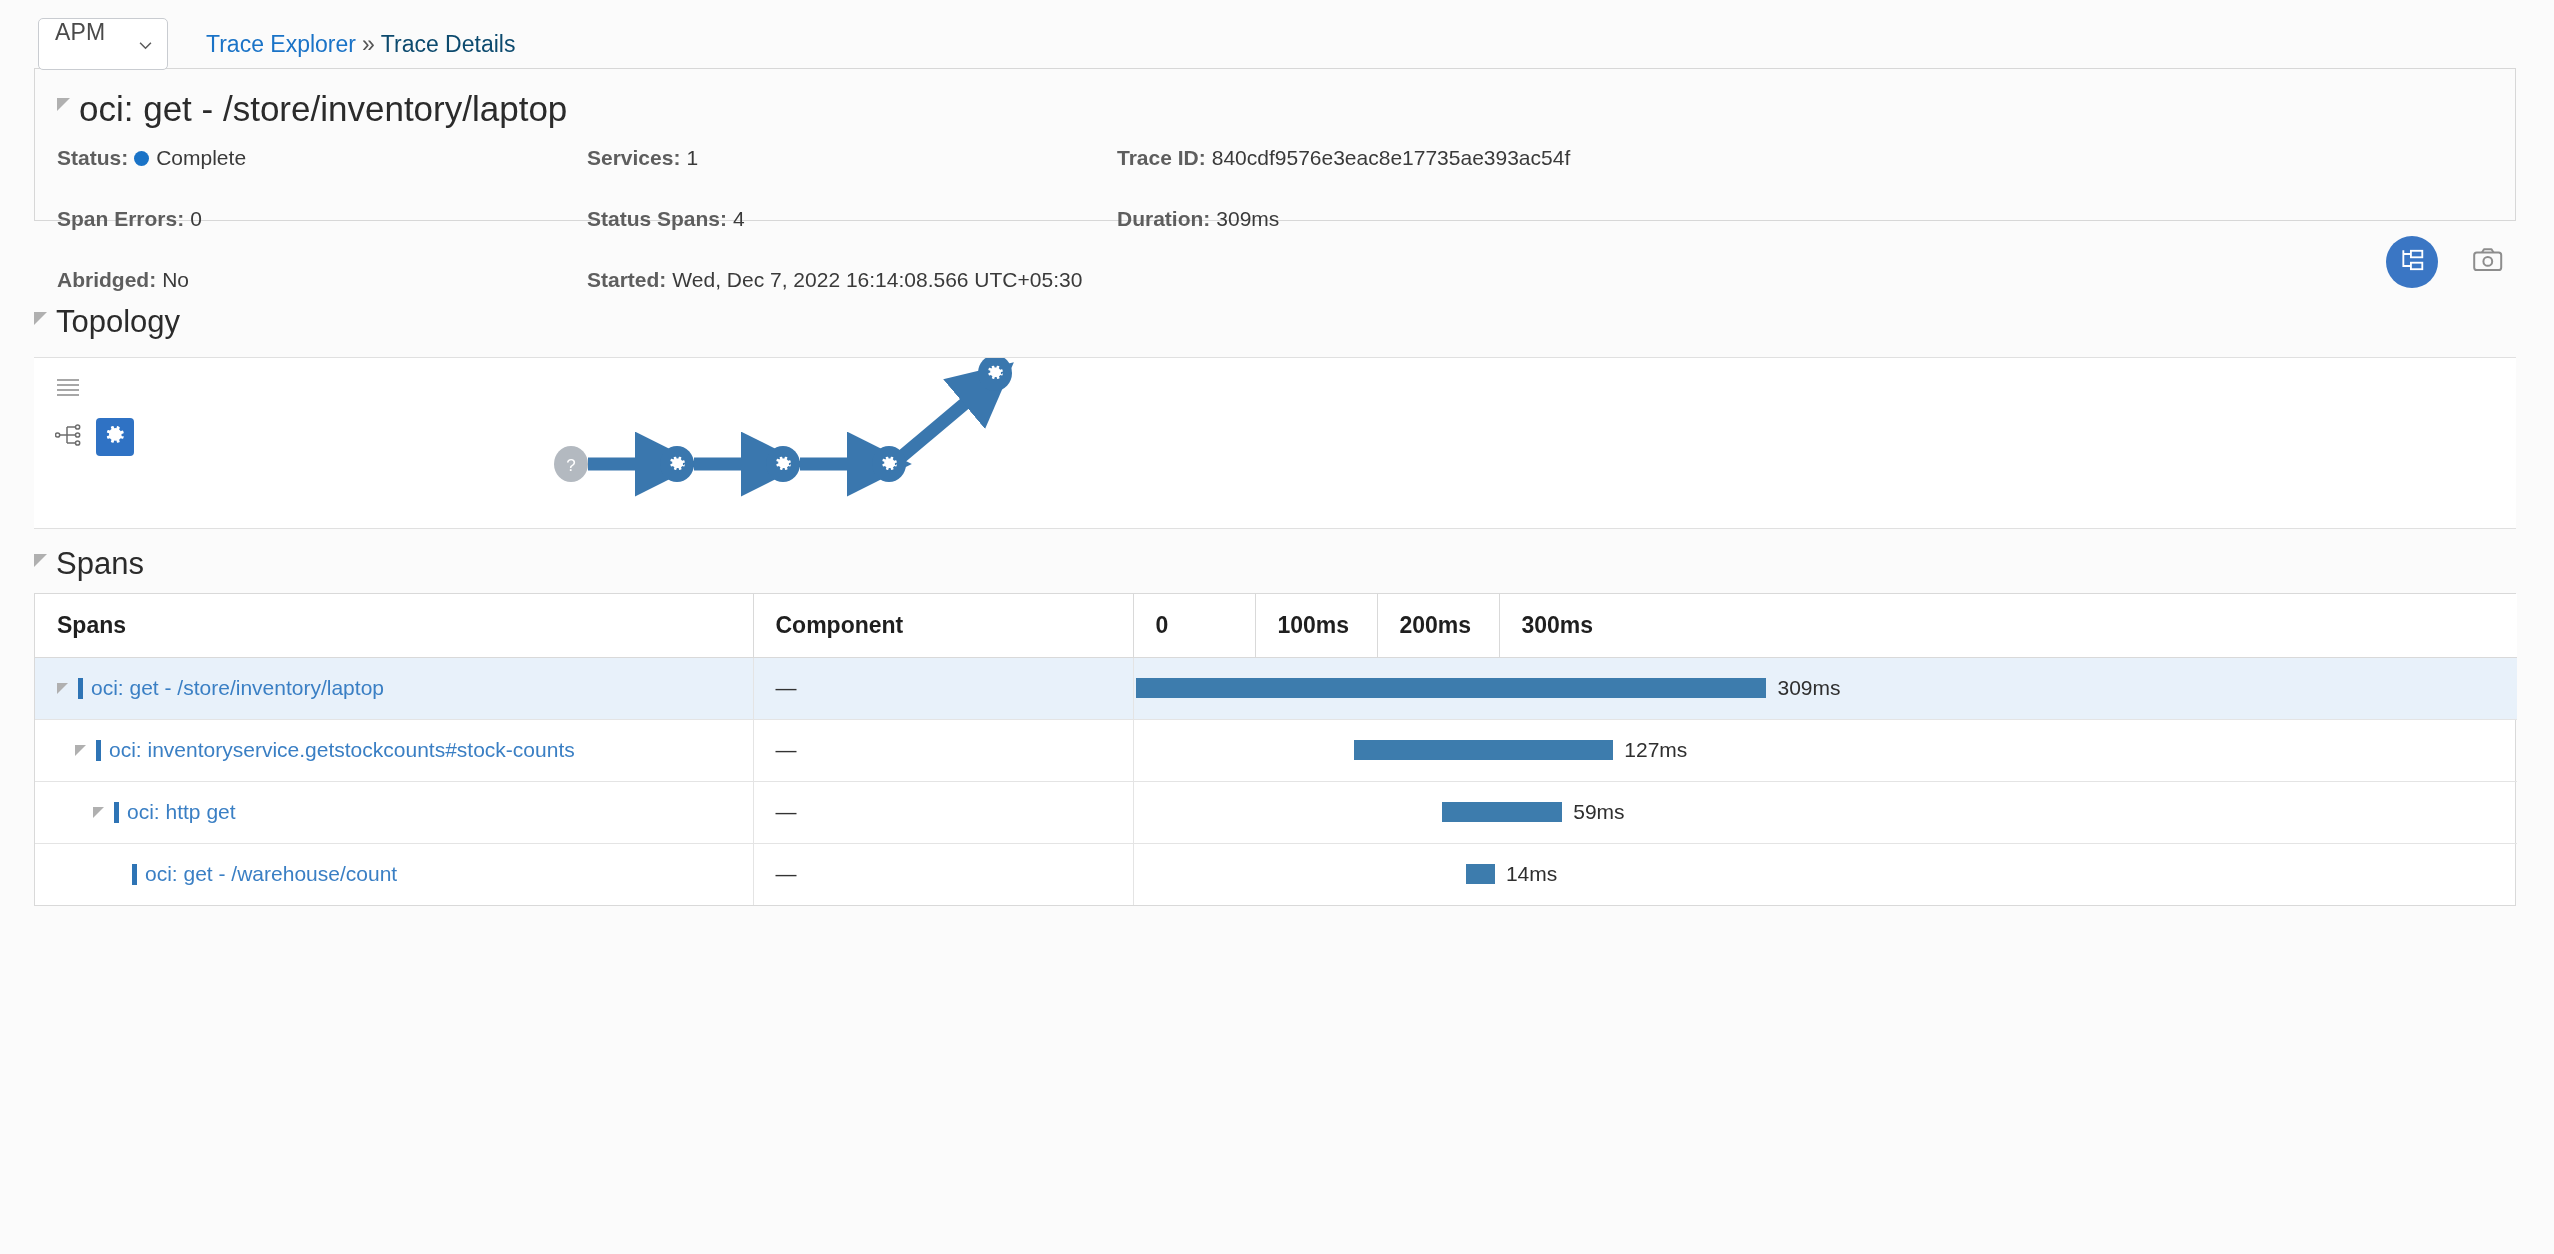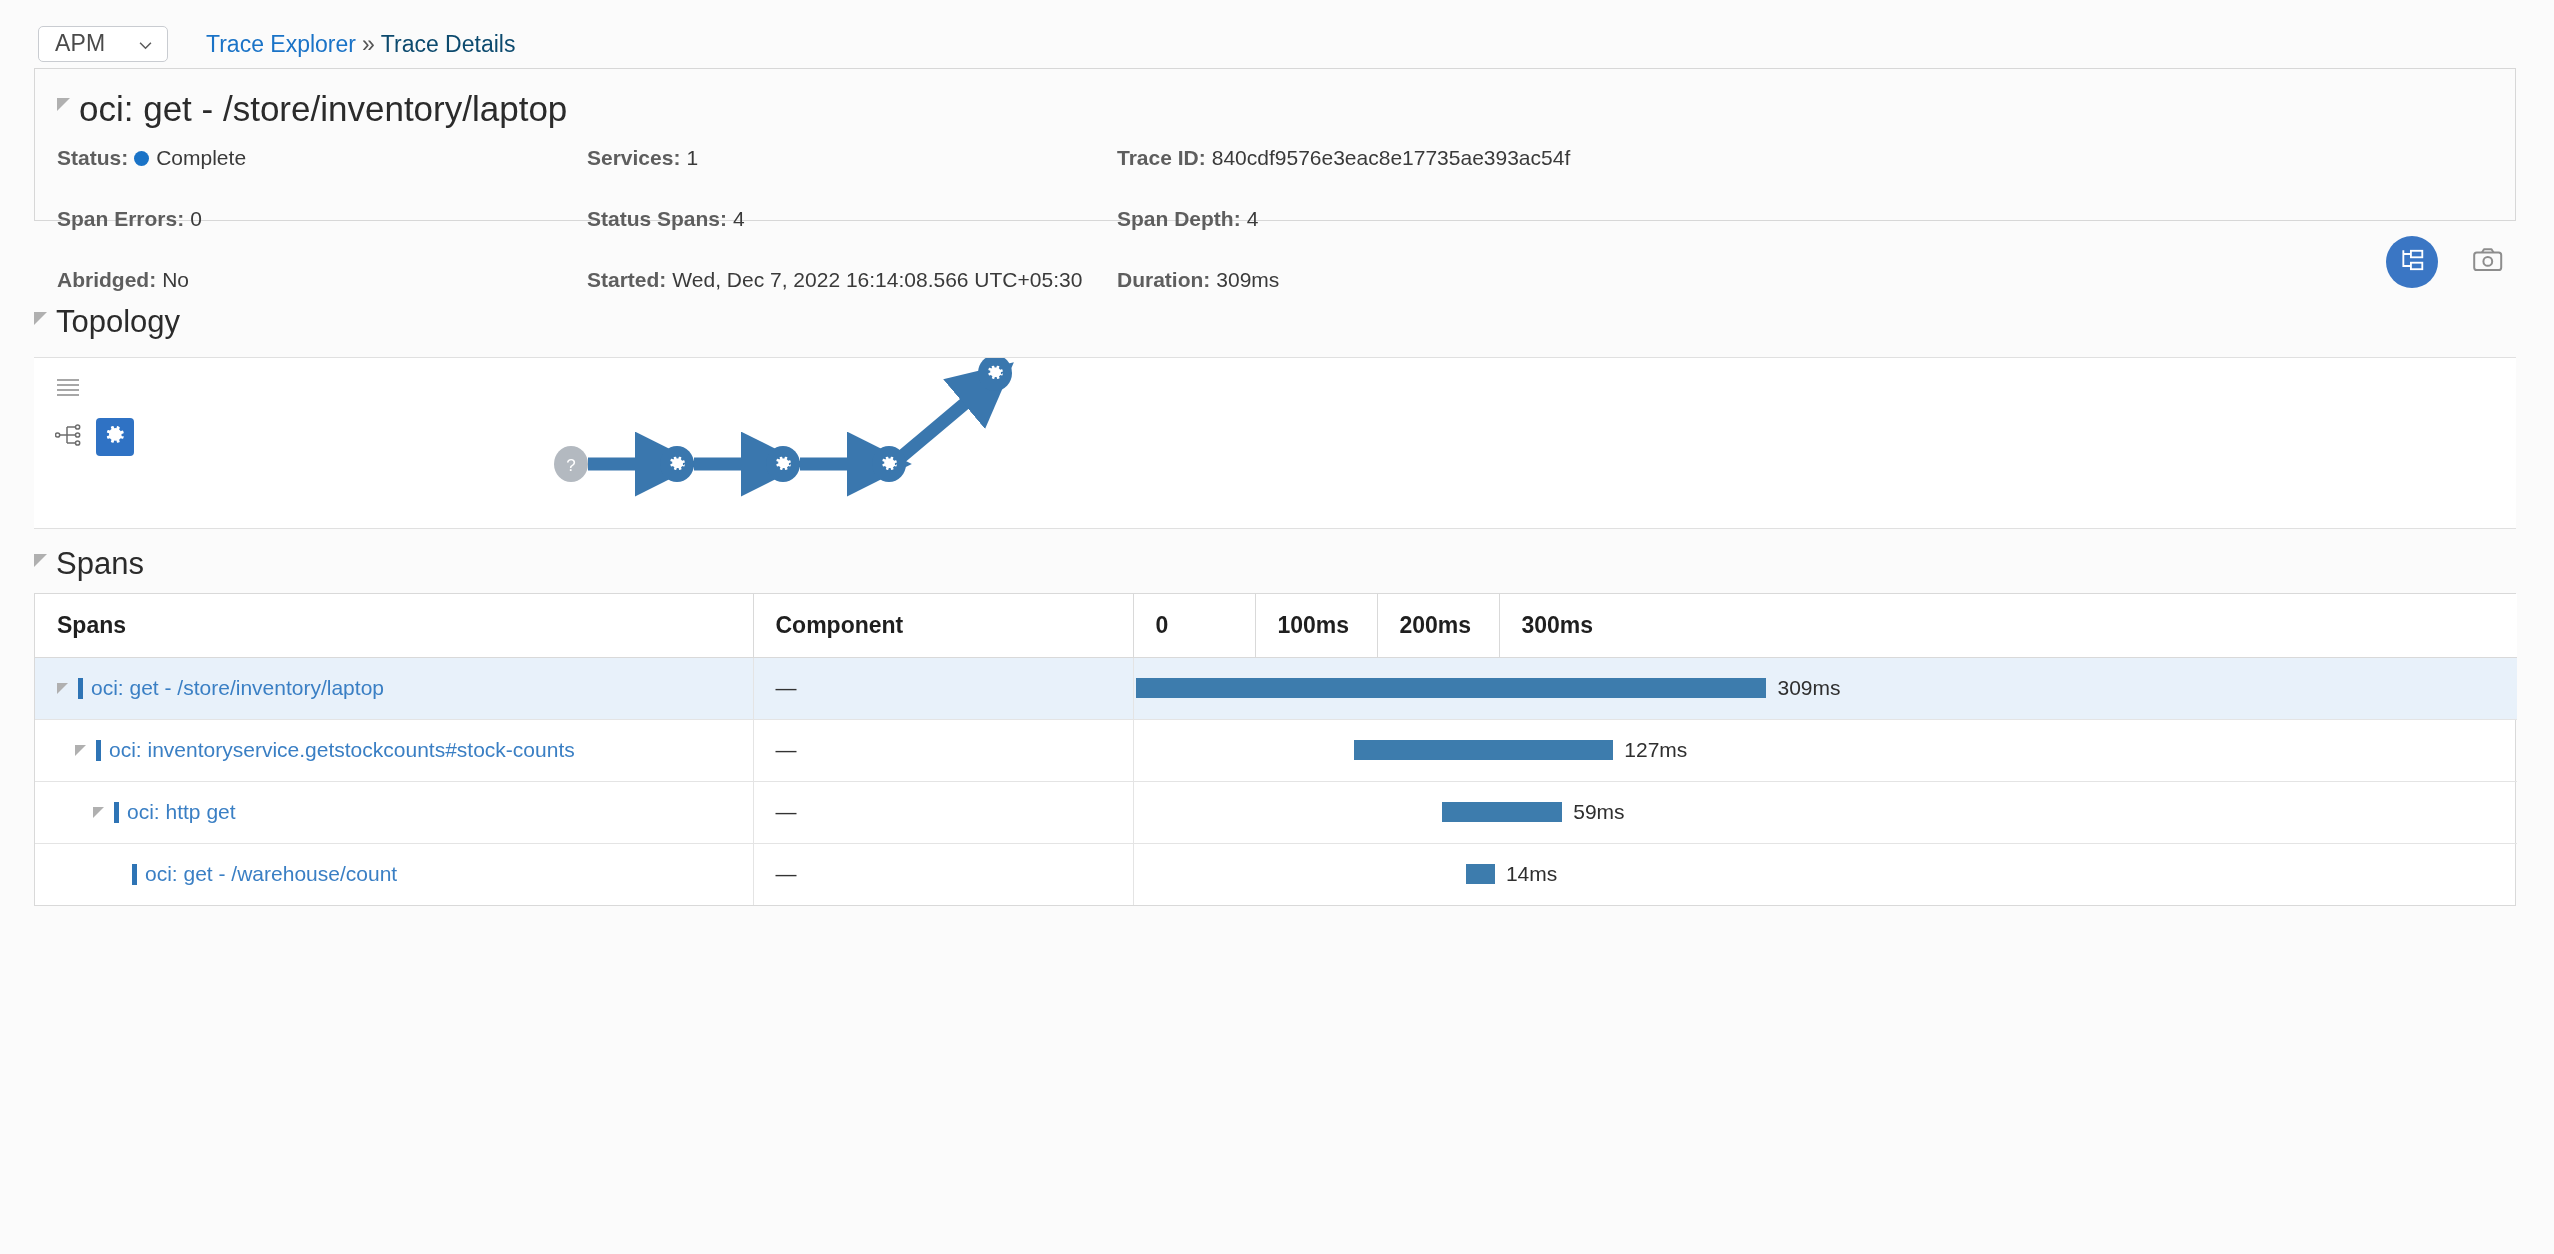--- a/index.html
+++ b/index.html
@@ -19,26 +19,25 @@
   .topbar {
     display: flex;
     align-items: center;
     padding: 25px 0 0 38px;
     height: 62px;
     box-sizing: border-box;
   }
   .app-select {
     position: relative;
     width: 130px;
-    height: 36px;
+    height: 52px;
     border: 1px solid #c9ccd1;
     border-radius: 5px;
     background: #fff;
     display: flex;
-    align-items: center;
     box-sizing: border-box;
   }
   .app-select .label {
     font-size: 23px;
     color: #4a4a4a;
     padding-left: 16px;
     letter-spacing: .2px;
   }
   .app-select .chev {
     position: absolute;
@@ -371,23 +370,20 @@
         <span class="k">Status Spans:</span><span class="v">4</span>
       </div>
       <div class="summary-row">
         <span class="k">Started:</span><span class="v">Wed, Dec 7, 2022 16:14:08.566 UTC+05:30</span>
       </div>
     </div>
 
     <div class="summary-col c3">
       <div class="summary-row">
         <span class="k">Trace ID:</span><span class="v">840cdf9576e3eac8e17735ae393ac54f</span>
-      </div>
-      <div class="summary-row">
-        <span class="k">Span Depth:</span><span class="v">4</span>
       </div>
       <div class="summary-row">
         <span class="k">Duration:</span><span class="v">309ms</span>
       </div>
     </div>
 
   </div>
 </div>
 
 <div class="view-toolbar">

